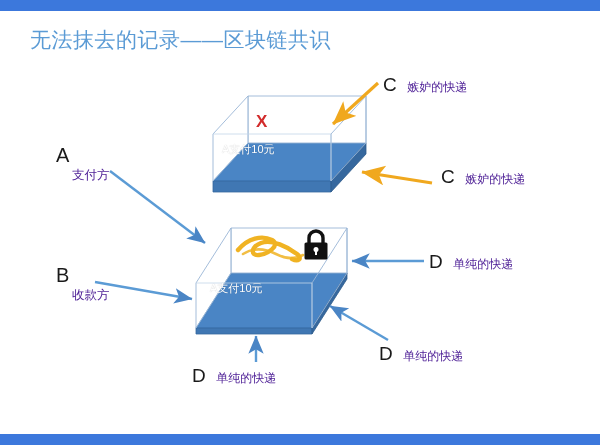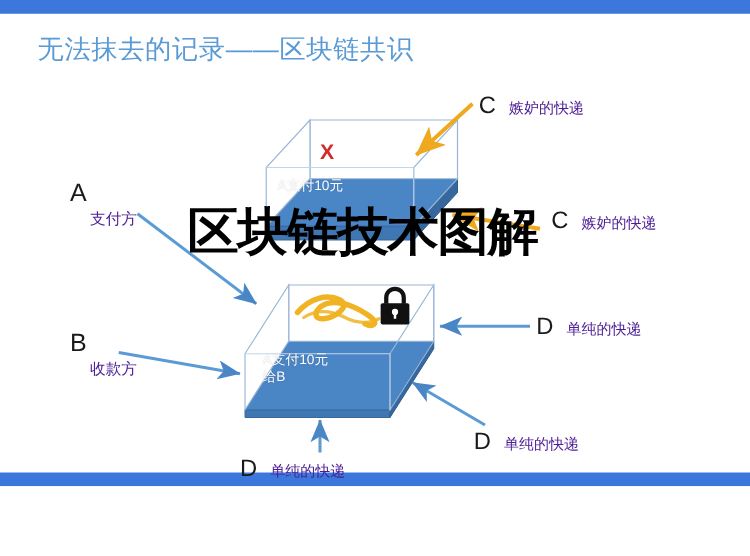--- a/index.html
+++ b/index.html
@@ -9,21 +9,21 @@
   body {
     width: 600px;
     height: 445px;
     background: #ffffff;
     font-family: "Liberation Sans", sans-serif;
     overflow: hidden;
   }
   #slide {
     position: relative;
     width: 600px;
-    height: 389px;
+    height: 445px;
     background: #ffffff;
     overflow: hidden;
   }
   .bar {
     position: absolute;
     left: 0;
     width: 600px;
     background: #3C78DC;
   }
   .bar-top { top: 0; height: 11px; }
@@ -197,21 +197,20 @@
 
     <line x1="256" y1="362" x2="256" y2="336" stroke="#5B9BD5" stroke-width="2.4" marker-end="url(#ah-blue)"></line>
   </svg>
 
   <div class="redx">X</div>
 
   <div class="facetext" id="top-face-text">A支付10元</div>
 
   <div class="facetext" id="bot-face-text">
     <div>A支付10元</div>
-    <div>给B</div>
   </div>
 
   <div class="lbl stacked" id="label-a">
     <span class="big">A</span>
     <span class="cn">支付方</span>
   </div>
 
   <div class="lbl stacked" id="label-b">
     <span class="big">B</span>
     <span class="cn">收款方</span>
@@ -235,15 +234,14 @@
   <div class="lbl" id="label-d-low">
     <span class="big">D</span>
     <span class="cn">单纯的快递</span>
   </div>
 
   <div class="lbl" id="label-d-bot">
     <span class="big">D</span>
     <span class="cn">单纯的快递</span>
   </div>
 
-  <div id="watermark">区块链技术图解</div>
 
 </div>
 
 </body></html>

